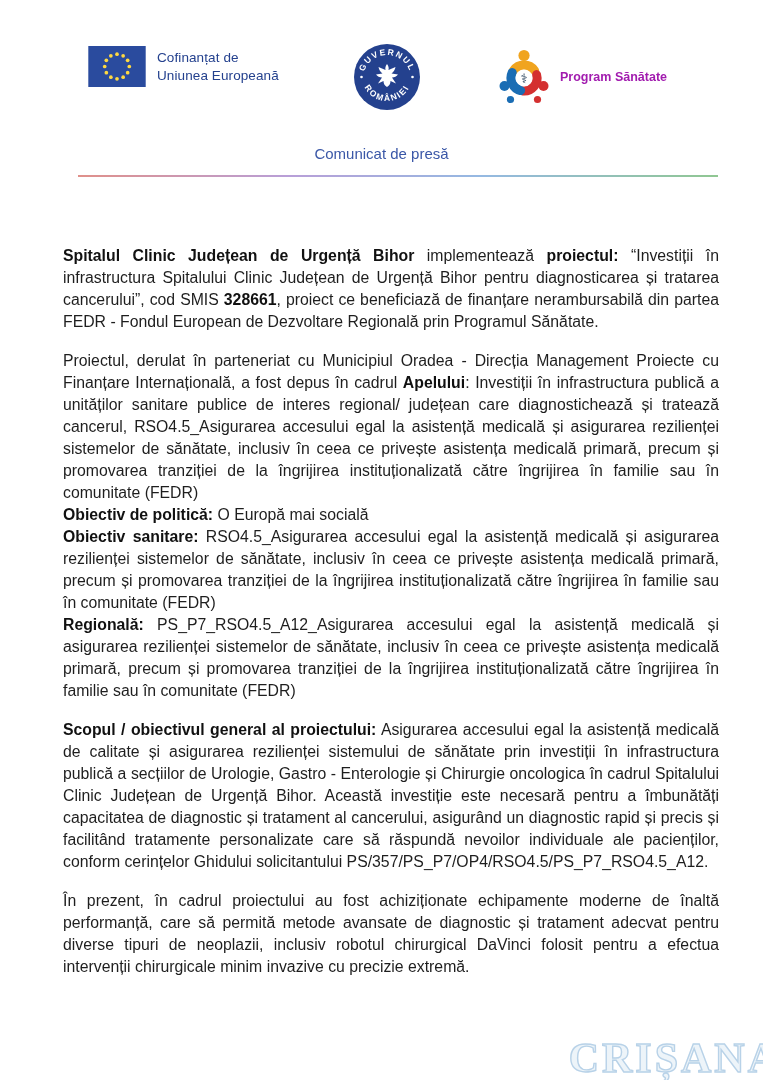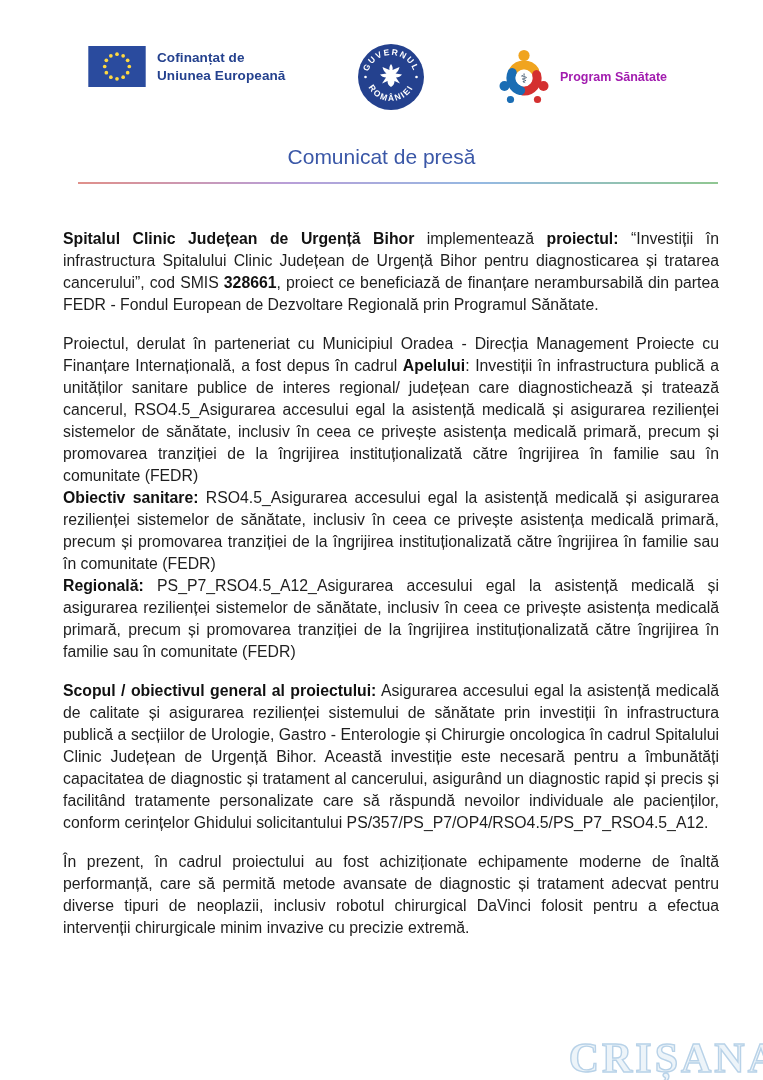--- a/index.html
+++ b/index.html
@@ -14,51 +14,51 @@
   }
   
   .logos {
     display: flex;
     justify-content: space-between;
     align-items: flex-start;
     padding: 46px 96px 0 88px;
   }
   .eu-block { display: flex; align-items: center; gap: 11px; }
   .eu-text {
-    font-weight: bold;
+    font-weight: normal;
     color: #24418e;
     font-size: 13.5px;
     line-height: 1.32;
     letter-spacing: 0.1px;
   }
   .gov-block { margin-top: -4px; }
   .health-block { display: flex; align-items: center; gap: 8px; margin-top: 2px; }
   .health-label { color: #a21caf; font-size: 12.5px; font-weight: bold; white-space: nowrap; }
   
   .doc-type {
     text-align: center;
     color: #3a57a7;
-    font-size: 21px;
+    font-size: 15px;
     margin-top: 29px;
   }
   .divider {
     height: 2px;
     margin: 13px 45px 0 78px;
     background: linear-gradient(90deg, #e0908a 0%, #b89fd8 33%, #95b9e2 63%, #90c792 100%);
   }
   .dateline {
     text-align: center;
     font-weight: bold;
     color: #0d0d0d;
     font-size: 17.5px;
     margin-top: 23px;
   }
   
   .press-body {
-    margin: 44px 44px 0 63px;
+    margin: 68px 44px 0 63px;
     font-size: 15.8px;
     line-height: 22px;
     text-align: justify;
     color: #1e1e1e;
   }
   .para { margin: 0 0 17px 0; }
   .m0 { margin-bottom: 0; }
   .para strong { color: #111; }
   
   .watermark {
@@ -148,20 +148,21 @@
 
   <div class="doc-type">Comunicat de presă</div>
   <div class="divider"></div>
 
   <main class="press-body">
 
     <p class="para"><strong>Spitalul Clinic Județean de Urgență Bihor</strong><span> implementează </span><strong>proiectul:</strong><span> “Investiții în infrastructura Spitalului Clinic Județean de Urgență Bihor pentru diagnosticarea și tratarea cancerului”, cod SMIS </span><strong>328661</strong><span>, proiect ce beneficiază de finanțare nerambursabilă din partea FEDR - Fondul European de Dezvoltare Regională prin Programul Sănătate.</span></p>
 
     <p class="para m0"><span>Proiectul, derulat în parteneriat cu Municipiul Oradea - Direcția Management Proiecte cu Finanțare Internațională, a fost depus în cadrul </span><strong>Apelului</strong><span>: Investiții în infrastructura publică a unităților sanitare publice de interes regional/ județean care diagnostichează și tratează cancerul, RSO4.5_Asigurarea accesului egal la asistență medicală și asigurarea rezilienței sistemelor de sănătate, inclusiv în ceea ce privește asistența medicală primară, precum și promovarea tranziției de la îngrijirea instituționalizată către îngrijirea în familie sau în comunitate (FEDR)</span></p>
 
+    <p class="para m0"><strong>Obiectiv de politică:</strong><span> O Europă mai socială</span></p>
 
 
     <p class="para m0"><strong>Obiectiv sanitare:</strong><span> RSO4.5_Asigurarea accesului egal la asistență medicală și asigurarea rezilienței sistemelor de sănătate, inclusiv în ceea ce privește asistența medicală primară, precum și promovarea tranziției de la îngrijirea instituționalizată către îngrijirea în familie sau în comunitate (FEDR)</span></p>
 
 
     <p class="para"><strong>Regională:</strong><span> PS_P7_RSO4.5_A12_Asigurarea accesului egal la asistență medicală și asigurarea rezilienței sistemelor de sănătate, inclusiv în ceea ce privește asistența medicală primară, precum și promovarea tranziției de la îngrijirea instituționalizată către îngrijirea în familie sau în comunitate (FEDR)</span></p>
 
     <p class="para"><strong>Scopul / obiectivul general al proiectului:</strong><span> Asigurarea accesului egal la asistență medicală de calitate și asigurarea rezilienței sistemului de sănătate prin investiții în infrastructura publică a secțiilor de Urologie, Gastro - Enterologie și Chirurgie oncologica în cadrul Spitalului Clinic Județean de Urgență Bihor. Această investiție este necesară pentru a îmbunătăți capacitatea de diagnostic și tratament al cancerului, asigurând un diagnostic rapid și precis și facilitând tratamente personalizate care să răspundă nevoilor individuale ale pacienților, conform cerințelor Ghidului solicitantului PS/357/PS_P7/OP4/RSO4.5/PS_P7_RSO4.5_A12.</span></p>
 
     <p class="para m0"><span>În prezent, în cadrul proiectului au fost achiziționate echipamente moderne de înaltă performanță, care să permită metode avansate de diagnostic și tratament adecvat pentru diverse tipuri de neoplazii, inclusiv robotul chirurgical DaVinci folosit pentru a efectua intervenții chirurgicale minim invazive cu precizie extremă.</span></p>

